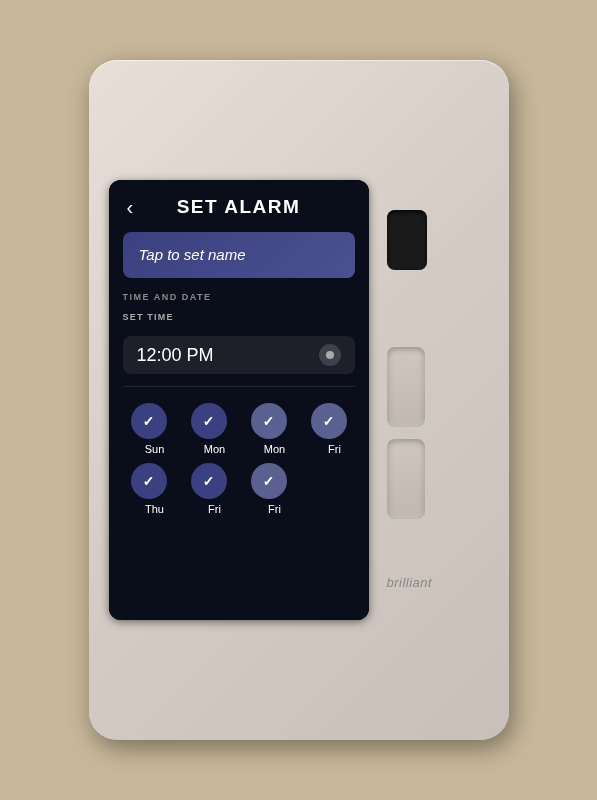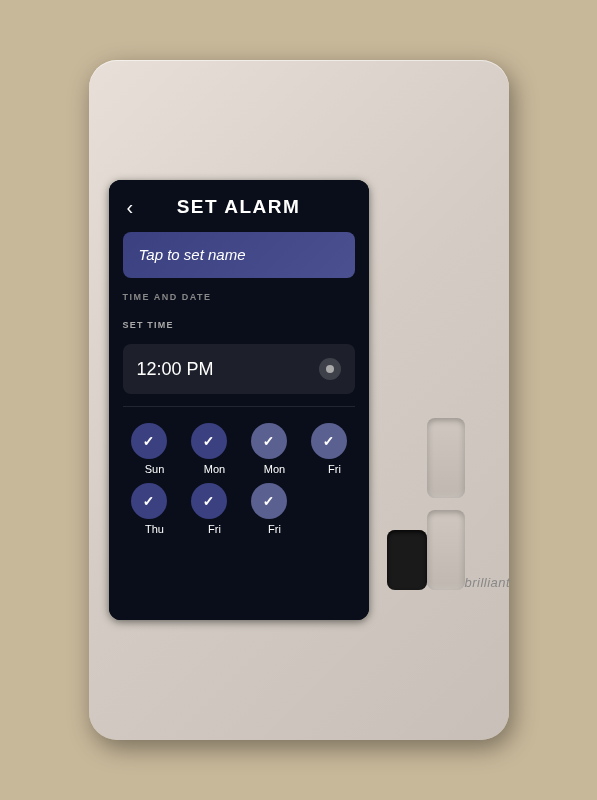--- a/index.html
+++ b/index.html
@@ -101,29 +101,29 @@
       color: #888;
       text-transform: uppercase;
     }
 
     .sub-label {
       font-size: 9px;
       font-weight: 700;
       letter-spacing: 1.2px;
       color: #aaa;
       text-transform: uppercase;
-      margin-top: 8px;
+      margin-top: 0;
       margin-bottom: 4px;
     }
 
     
     .time-row {
       background: rgba(255,255,255,0.08);
       border-radius: 8px;
-      padding: 14px 14px;
+      padding: 8px 14px;
       display: flex;
       align-items: center;
       justify-content: space-between;
       cursor: pointer;
     }
 
     .time-text {
       font-size: 18px;
       font-weight: 500;
       color: white;
@@ -207,22 +207,22 @@
     .day-label {
       font-size: 11px;
       color: white;
       font-weight: 500;
       margin-left: 12px;
     }
 
     
     .right-elements {
       display: flex;
-      flex-direction: row;
-      align-items: flex-end;
+      flex-direction: column;
+      align-items: flex-start;
       justify-content: space-between;
       height: 440px;
       padding: 30px 10px;
       margin-left: 8px;
     }
 
     .camera-slot {
       width: 40px;
       height: 60px;
       background: #1a1a1a;

